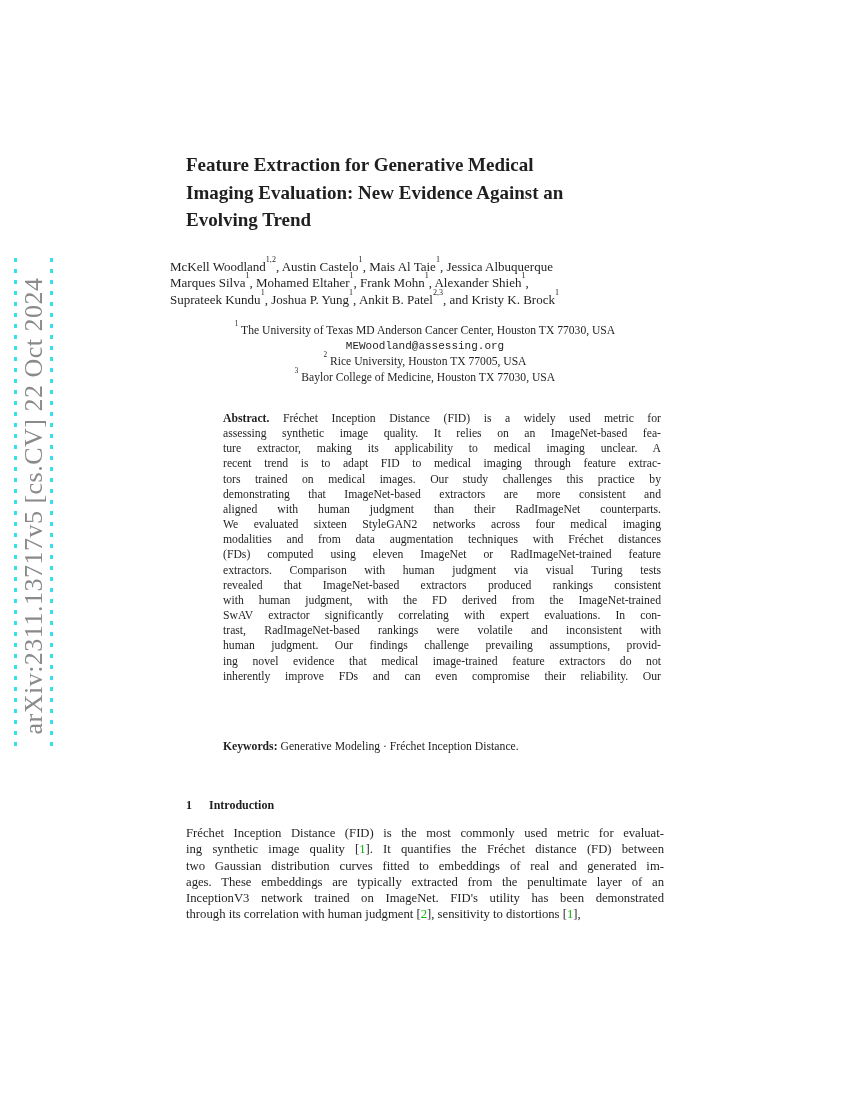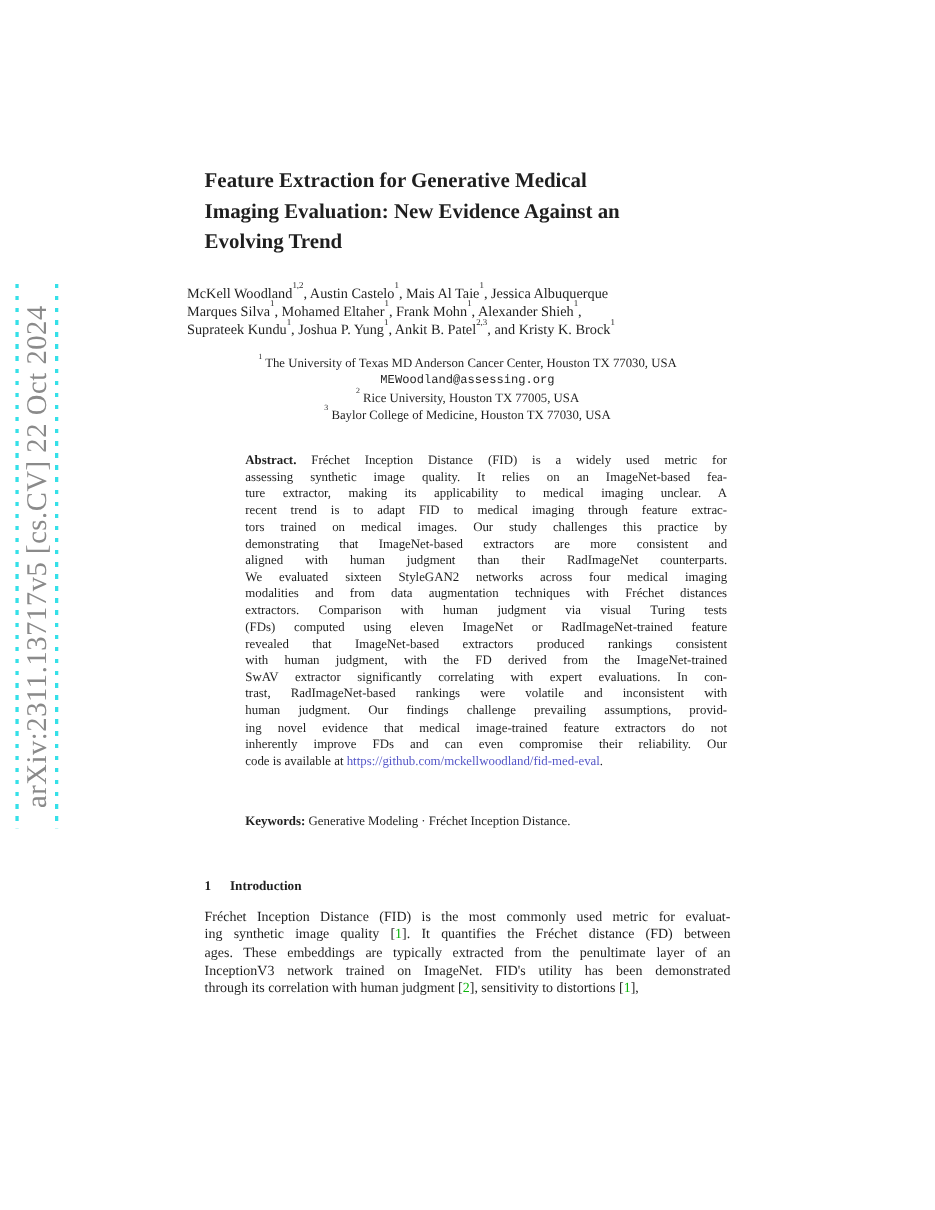--- a/index.html
+++ b/index.html
@@ -82,41 +82,41 @@
   <div class="abstract-block">
       <div class="jline just"><b class="run-in">Abstract.</b> Fréchet Inception Distance (FID) is a widely used metric for</div>
       <div class="jline just">assessing synthetic image quality. It relies on an ImageNet-based fea-</div>
       <div class="jline just">ture extractor, making its applicability to medical imaging unclear. A</div>
       <div class="jline just">recent trend is to adapt FID to medical imaging through feature extrac-</div>
       <div class="jline just">tors trained on medical images. Our study challenges this practice by</div>
       <div class="jline just">demonstrating that ImageNet-based extractors are more consistent and</div>
       <div class="jline just">aligned with human judgment than their RadImageNet counterparts.</div>
       <div class="jline just">We evaluated sixteen StyleGAN2 networks across four medical imaging</div>
       <div class="jline just">modalities and from data augmentation techniques with Fréchet distances</div>
+      <div class="jline just">(FDs) computed using eleven ImageNet or RadImageNet-trained feature</div>
       <div class="jline just">extractors. Comparison with human judgment via visual Turing tests</div>
-      <div class="jline just">(FDs) computed using eleven ImageNet or RadImageNet-trained feature</div>
       <div class="jline just">revealed that ImageNet-based extractors produced rankings consistent</div>
       <div class="jline just">with human judgment, with the FD derived from the ImageNet-trained</div>
       <div class="jline just">SwAV extractor significantly correlating with expert evaluations. In con-</div>
       <div class="jline just">trast, RadImageNet-based rankings were volatile and inconsistent with</div>
       <div class="jline just">human judgment. Our findings challenge prevailing assumptions, provid-</div>
       <div class="jline just">ing novel evidence that medical image-trained feature extractors do not</div>
       <div class="jline just">inherently improve FDs and can even compromise their reliability. Our</div>
-      <div class="jline">code is available at <span class="link">https://github.com/mckellwoodland/fid-med-eval</span>.</div>
     </div>
 
   <div class="keywords-block">
       <div class="jline"><b class="run-in">Keywords:</b> Generative Modeling · Fréchet Inception Distance.</div>
     </div>
 
   <div class="section-heading">
     <span class="sec-num">1</span><span>Introduction</span>
   </div>
 
   <div class="intro-block">
       <div class="jline just">Fréchet Inception Distance (FID) is the most commonly used metric for evaluat-</div>
       <div class="jline just">ing synthetic image quality [<span class="cite">1</span>]. It quantifies the Fréchet distance (FD) between</div>
+      <div class="jline just">two Gaussian distribution curves fitted to embeddings of real and generated im-</div>
       <div class="jline just">ages. These embeddings are typically extracted from the penultimate layer of an</div>
       <div class="jline just">InceptionV3 network trained on ImageNet. FID's utility has been demonstrated</div>
       <div class="jline">through its correlation with human judgment [<span class="cite">2</span>], sensitivity to distortions [<span class="cite">1</span>],</div>
     </div>
 
 </div>
 
 </body></html>

